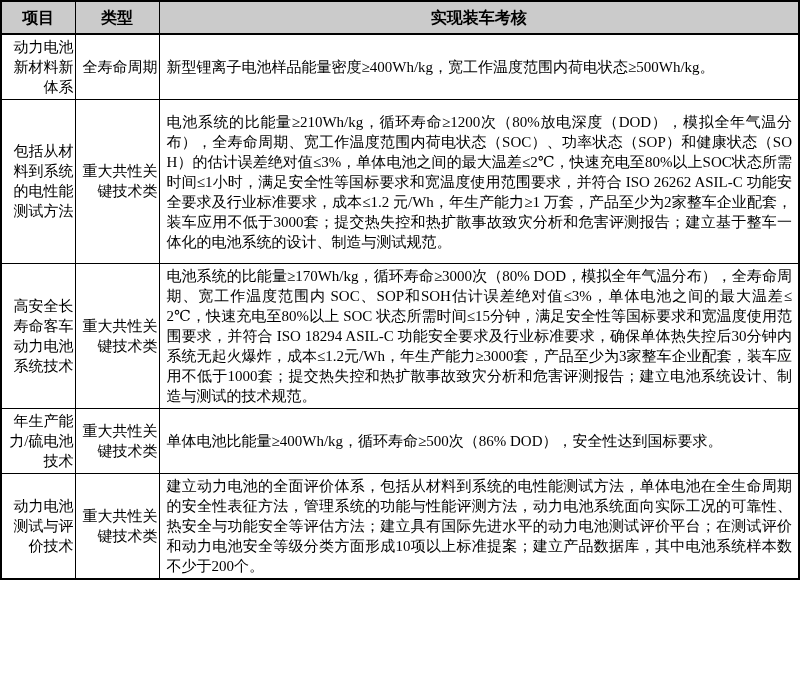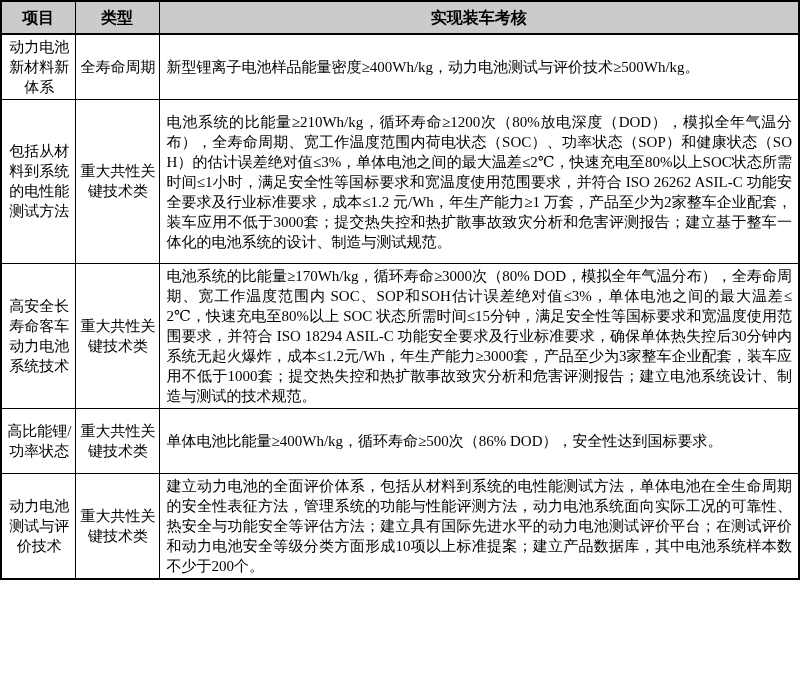--- a/index.html
+++ b/index.html
@@ -36,21 +36,21 @@
     background: #cbcbcb;
     font-weight: bold;
     text-align: center;
     font-size: 16px;
     height: 29px;
     border-bottom: 2px solid #000000;
     padding: 1px 2px;
   }
   td.project-cell,
   td.type-cell {
-    text-align: center;
+    text-align: right;
     padding: 1px 1px 2px 3px;
   }
   td.indicators-cell {
     text-align: justify;
     padding: 2px 6px 2px 7px;
   }
   tr.r1 td { height: 60px; }
   tr.r2 td { height: 57px; }
   tr.r3 td { height: 159px; }
   tr.r4 td { height: 137px; }
@@ -71,34 +71,34 @@
     <tr>
       <th>项目</th>
       <th>类型</th>
       <th>实现装车考核</th>
     </tr>
   </thead>
   <tbody>
     <tr class="r1">
       <td class="project-cell">动力电池新材料新体系</td>
       <td class="type-cell">全寿命周期</td>
-      <td class="indicators-cell">新型锂离子电池样品能量密度≥400Wh/kg，动力电池测试与评价技术≥500Wh/kg。</td>
+      <td class="indicators-cell">新型锂离子电池样品能量密度≥400Wh/kg，宽工作温度范围内荷电状态≥500Wh/kg。</td>
     </tr>
     <tr class="r3">
       <td class="project-cell">包括从材料到系统的电性能测试方法</td>
       <td class="type-cell">重大共性关键技术类</td>
       <td class="indicators-cell">电池系统的比能量≥210Wh/kg，循环寿命≥1200次（80%放电深度（DOD），模拟全年气温分布），全寿命周期、宽工作温度范围内荷电状态（SOC）、功率状态（SOP）和健康状态（SOH）的估计误差绝对值≤3%，单体电池之间的最大温差≤2℃，快速充电至80%以上SOC状态所需时间≤1小时，满足安全性等国标要求和宽温度使用范围要求，并符合 ISO 26262 ASIL-C 功能安全要求及行业标准要求，成本≤1.2 元/Wh，年生产能力≥1 万套，产品至少为2家整车企业配套，装车应用不低于3000套；提交热失控和热扩散事故致灾分析和危害评测报告；建立基于整车一体化的电池系统的设计、制造与测试规范。</td>
     </tr>
     <tr class="r4">
       <td class="project-cell">高安全长寿命客车动力电池系统技术</td>
       <td class="type-cell">重大共性关键技术类</td>
       <td class="indicators-cell">电池系统的比能量≥170Wh/kg，循环寿命≥3000次（80% DOD，模拟全年气温分布），全寿命周期、宽工作温度范围内 SOC、SOP和SOH估计误差绝对值≤3%，单体电池之间的最大温差≤2℃，快速充电至80%以上 SOC 状态所需时间≤15分钟，满足安全性等国标要求和宽温度使用范围要求，并符合 ISO 18294 ASIL-C 功能安全要求及行业标准要求，确保单体热失控后30分钟内系统无起火爆炸，成本≤1.2元/Wh，年生产能力≥3000套，产品至少为3家整车企业配套，装车应用不低于1000套；提交热失控和热扩散事故致灾分析和危害评测报告；建立电池系统设计、制造与测试的技术规范。</td>
     </tr>
     <tr class="r5">
-      <td class="project-cell">高比能锂/功率状态</td>
+      <td class="project-cell">年生产能力/硫电池技术</td>
       <td class="type-cell">重大共性关键技术类</td>
       <td class="indicators-cell">单体电池比能量≥400Wh/kg，循环寿命≥500次（86% DOD），安全性达到国标要求。</td>
     </tr>
     <tr class="r7">
       <td class="project-cell">动力电池测试与评价技术</td>
       <td class="type-cell">重大共性关键技术类</td>
       <td class="indicators-cell">建立动力电池的全面评价体系，包括从材料到系统的电性能测试方法，单体电池在全生命周期的安全性表征方法，管理系统的功能与性能评测方法，动力电池系统面向实际工况的可靠性、热安全与功能安全等评估方法；建立具有国际先进水平的动力电池测试评价平台；在测试评价和动力电池安全等级分类方面形成10项以上标准提案；建立产品数据库，其中电池系统样本数不少于200个。</td>
     </tr>
   </tbody>
 </table>

